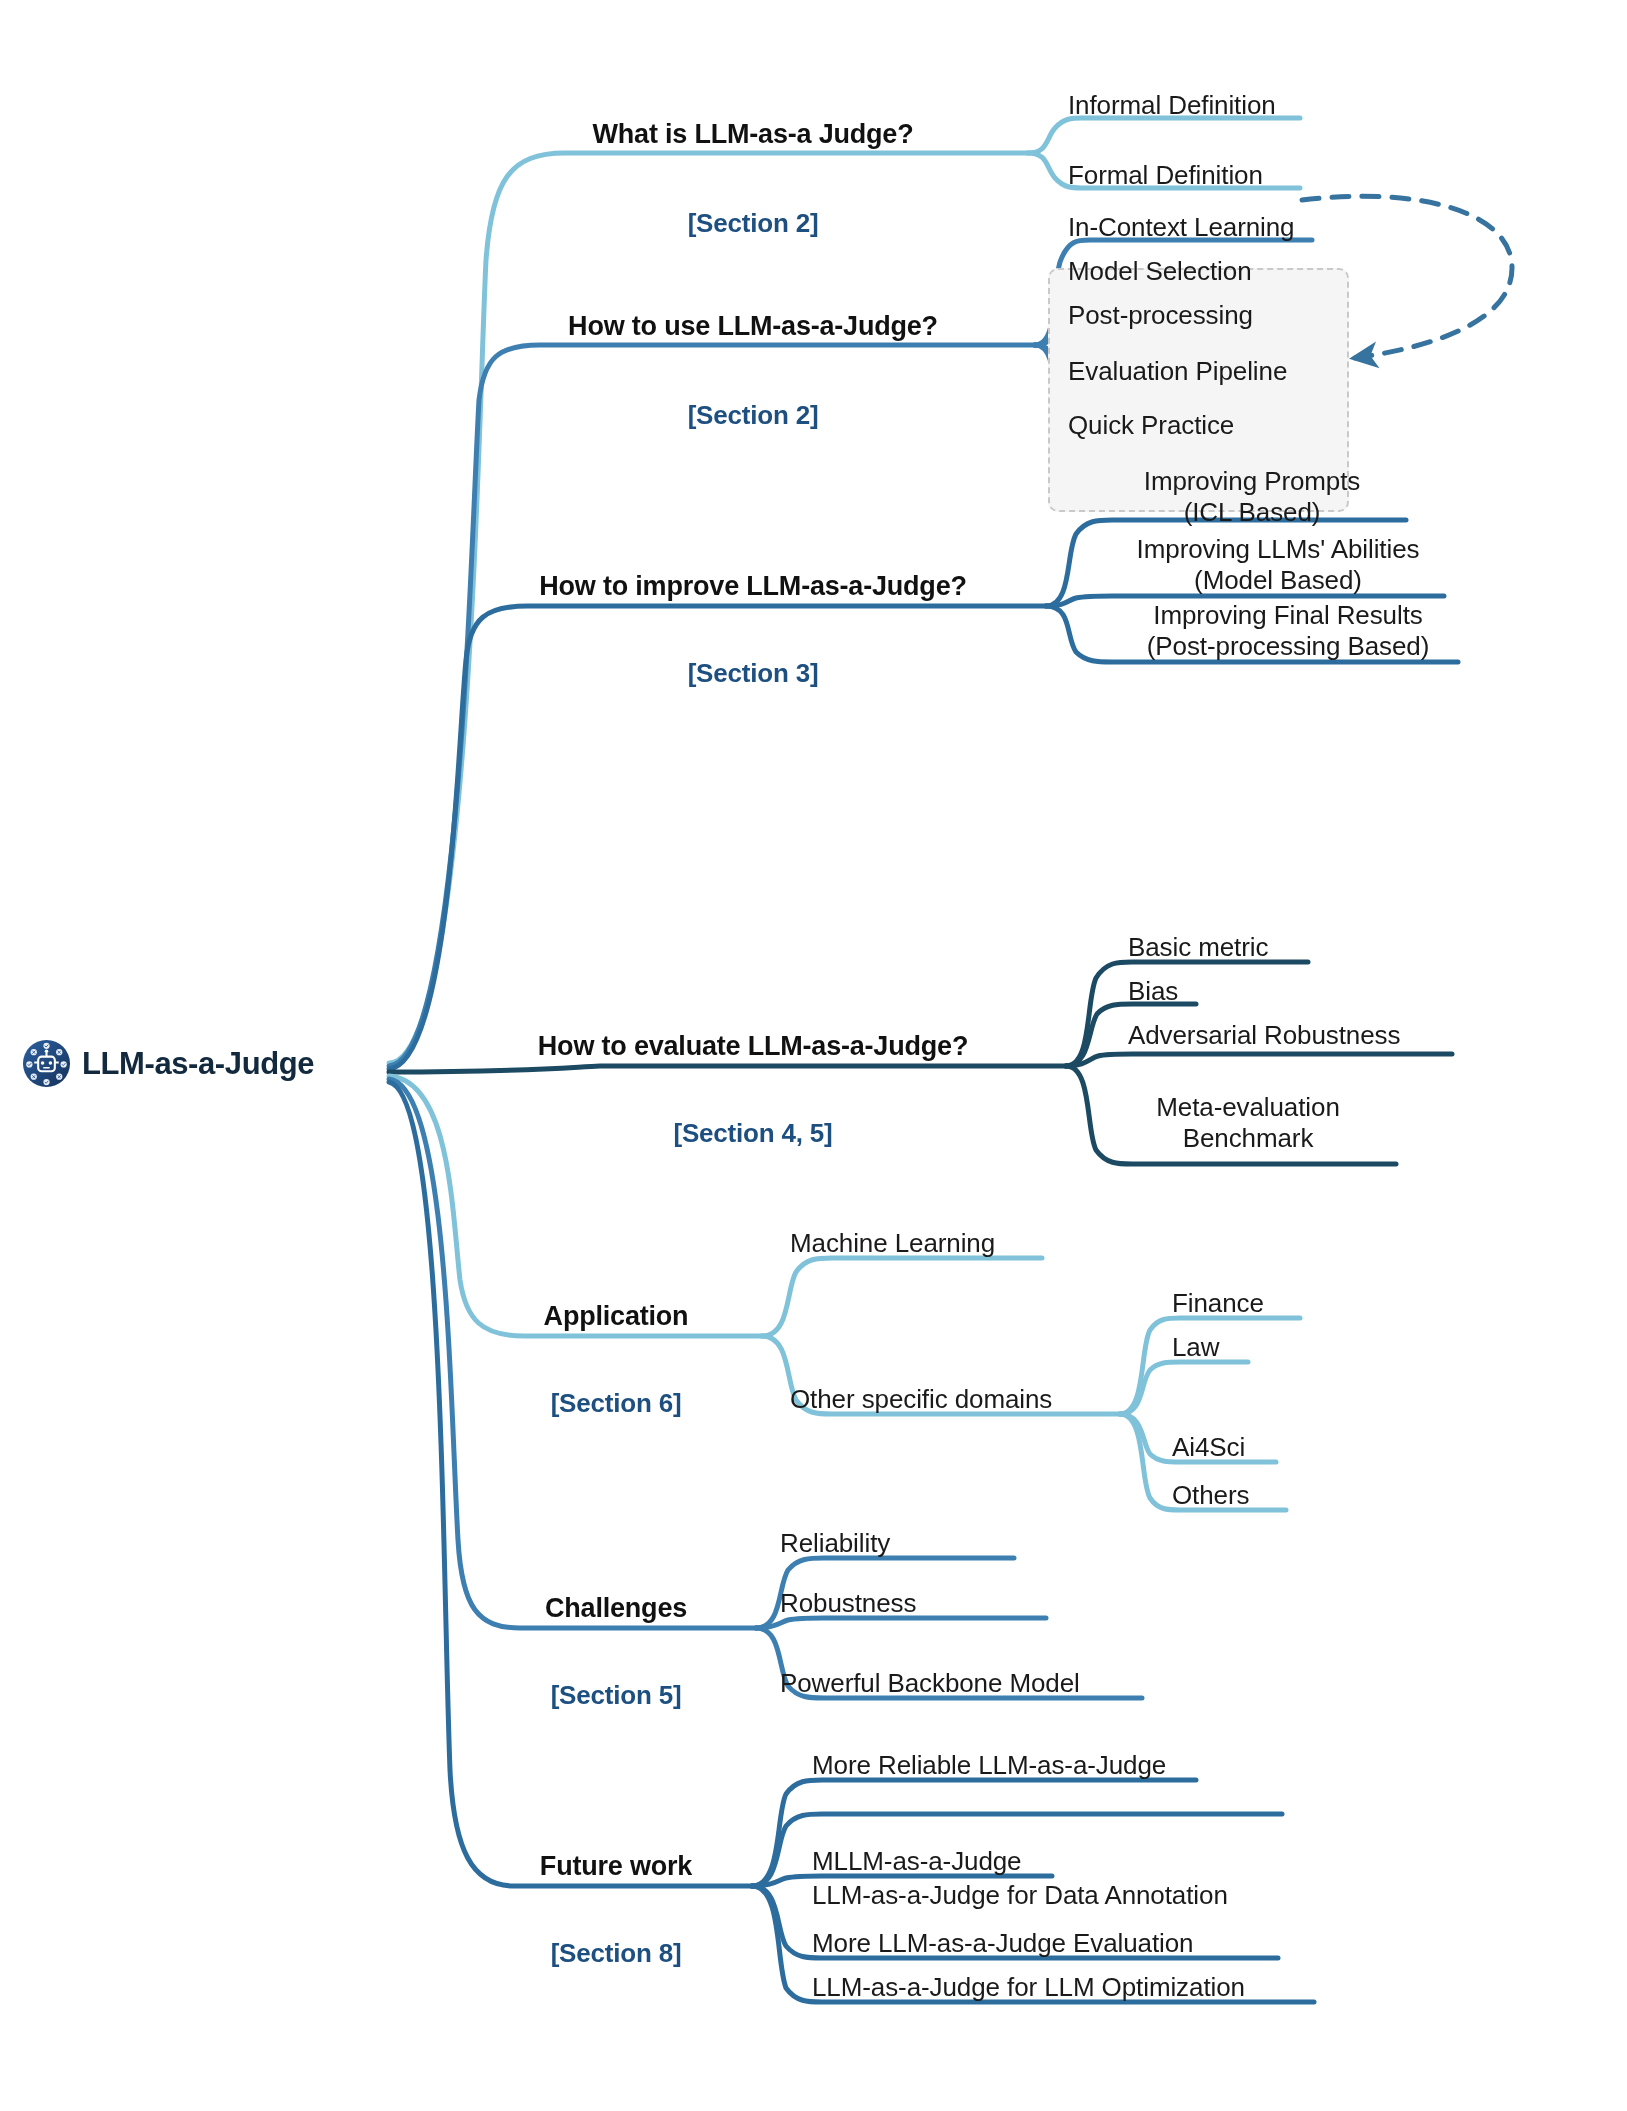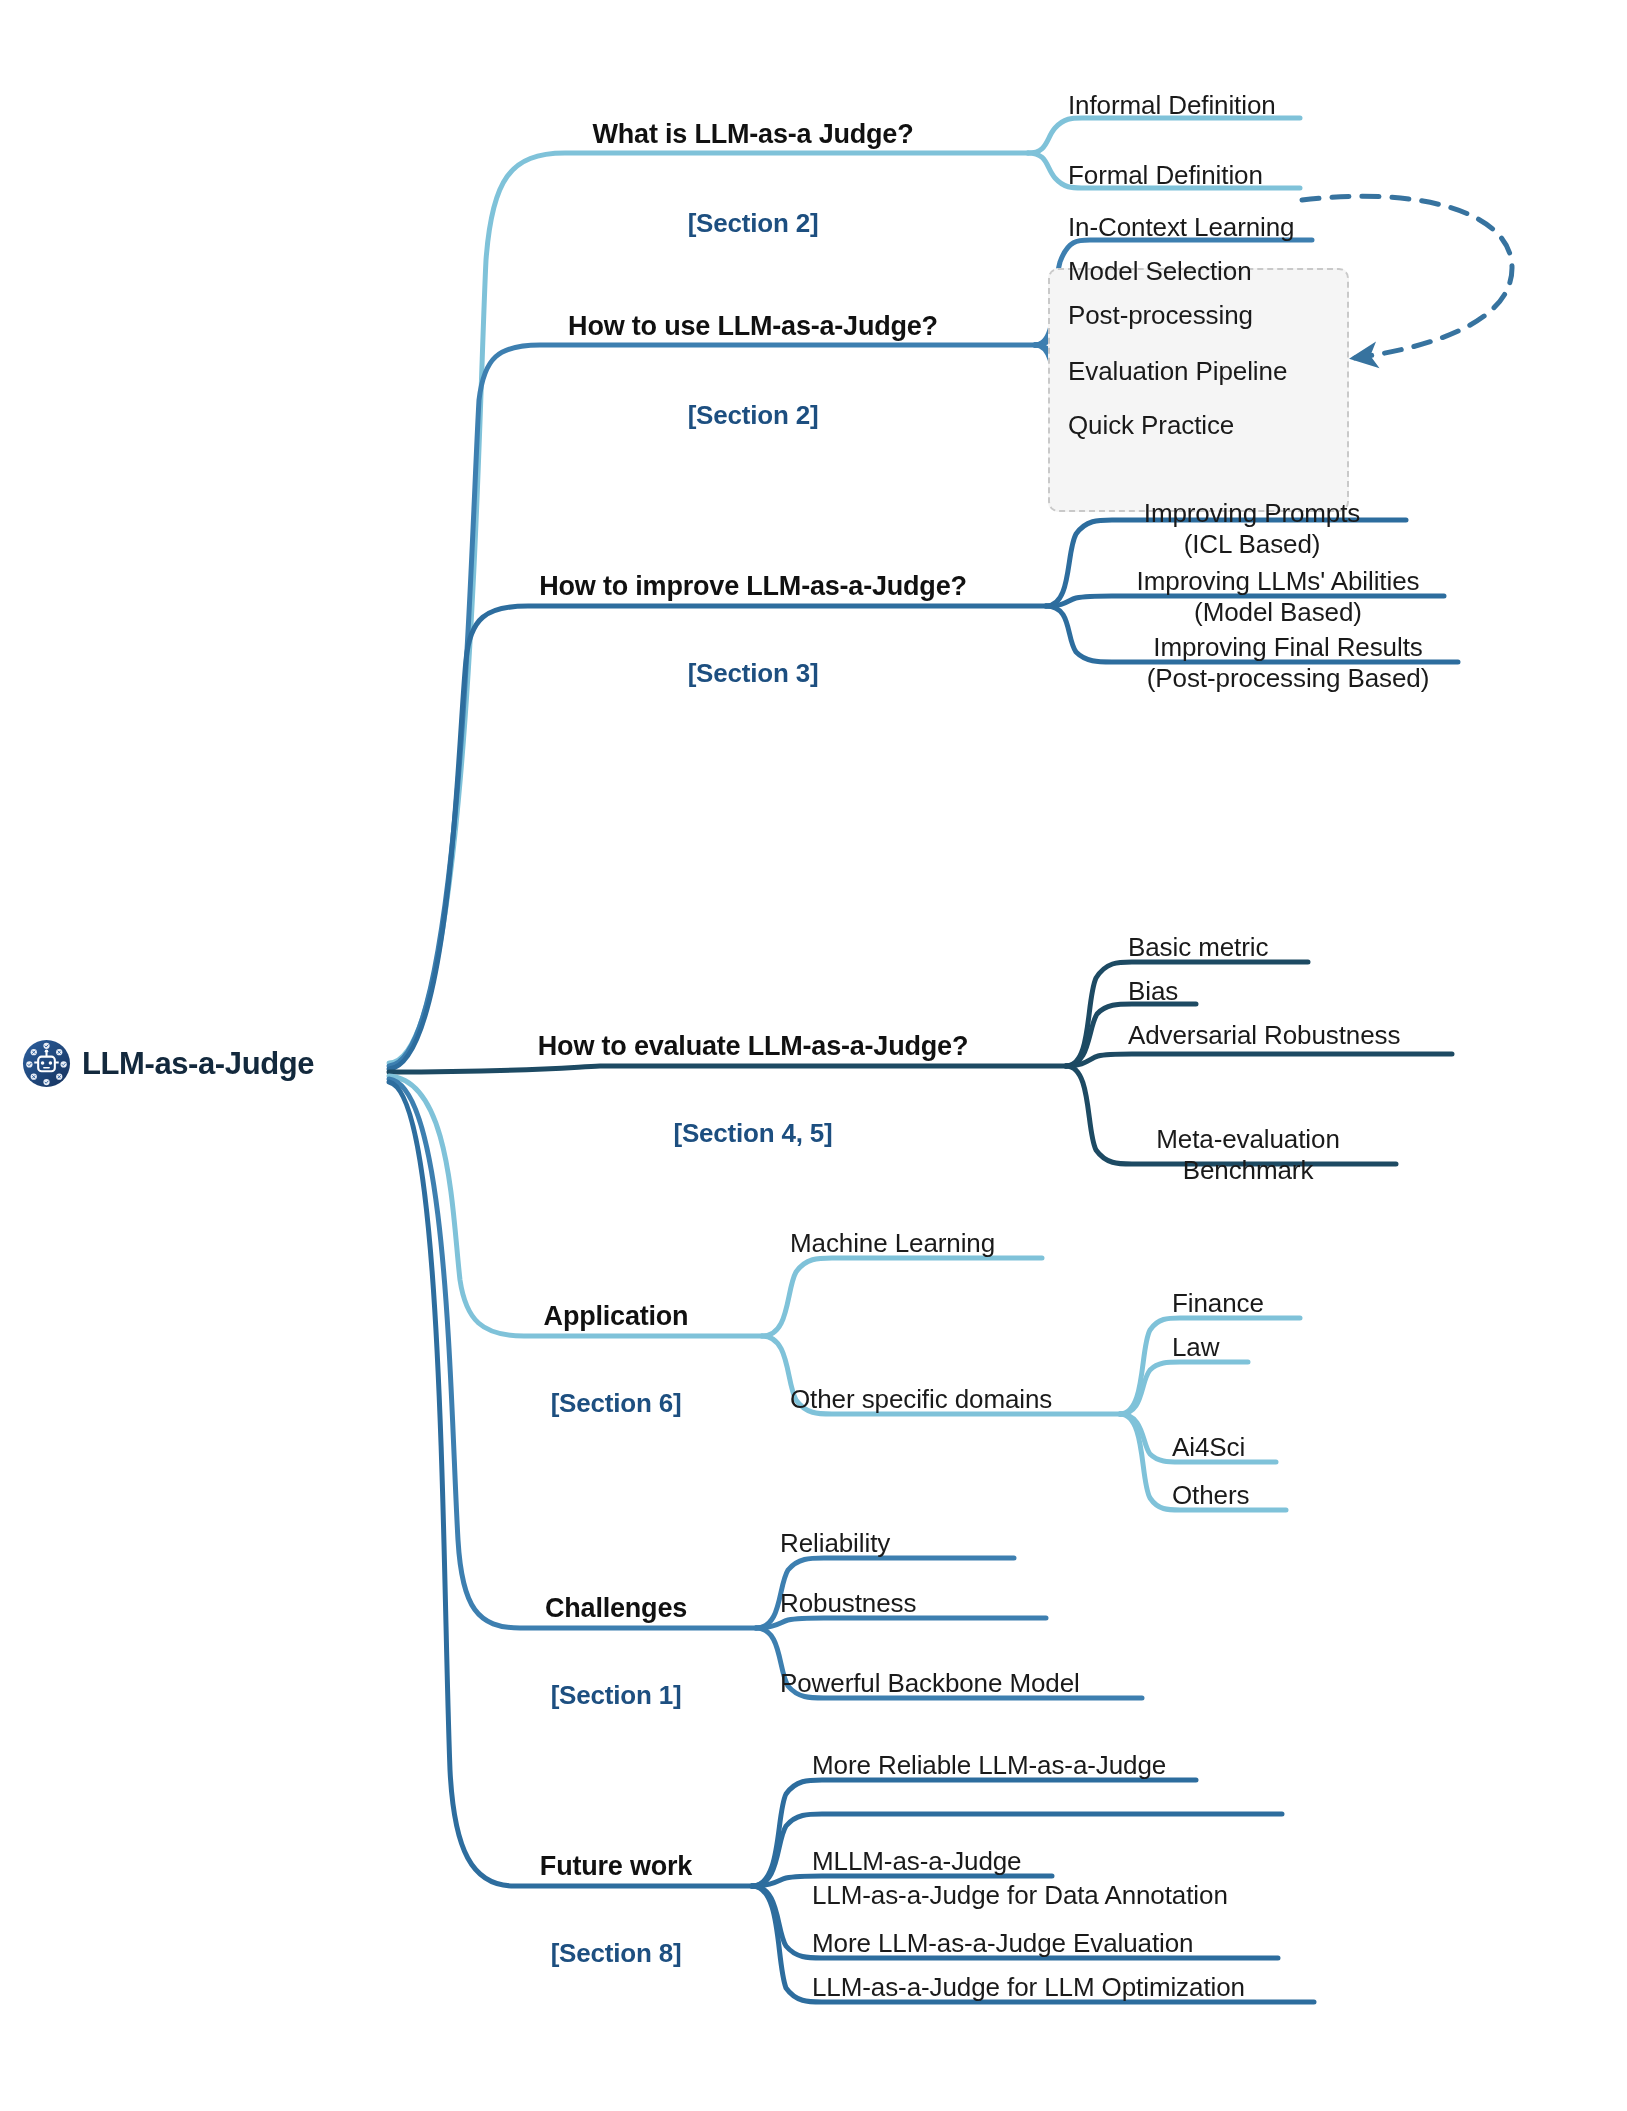--- a/index.html
+++ b/index.html
@@ -8,21 +8,21 @@
   #canvas{position:absolute;left:0;top:0;width:1627px;height:2111px;}
   svg.wires{position:absolute;left:0;top:0;width:1627px;height:2111px;pointer-events:none;}
 
   .node{position:absolute;white-space:nowrap;color:#111111;}
   .node.center{text-align:center;transform:translateX(-50%);}
   .node.left0{text-align:left;}
 
   .branch-title{font-weight:bold;font-size:27px;color:#111111;letter-spacing:-.2px;}
   .branch-section{font-weight:bold;font-size:26px;color:#1d4f80;letter-spacing:-.2px;}
   .leaf{font-size:26px;color:#1a1a1a;letter-spacing:-.1px;line-height:1.18;}
-  .leaf.two-line{text-align:center;margin-top:32px;}
+  .leaf.two-line{text-align:center;}
 
   .dashbox{position:absolute;border:2px dashed #c9c9c9;background:#f5f5f5;border-radius:10px;}
 
   .root-wrap{position:absolute;display:flex;align-items:center;gap:11px;}
   .root-label{font-size:31px;font-weight:bold;color:#13293d;letter-spacing:-.4px;}
   .root-icon{width:49px;height:49px;flex:0 0 49px;}
 </style>
 </head>
 <body>
 
@@ -165,21 +165,21 @@
   <div class="node center branch-title" style="left:616px;top:1332px;transform:translate(-50%,-100%);">Application</div>
   <div class="node center branch-section" style="left:616px;top:1388px;">[Section 6]</div>
   <div class="node left0 leaf" style="left:790px;top:1228px;">Machine Learning</div>
   <div class="node left0 leaf" style="left:790px;top:1384px;">Other specific domains</div>
   <div class="node left0 leaf" style="left:1172px;top:1288px;">Finance</div>
   <div class="node left0 leaf" style="left:1172px;top:1332px;">Law</div>
   <div class="node left0 leaf" style="left:1172px;top:1432px;">Ai4Sci</div>
   <div class="node left0 leaf" style="left:1172px;top:1480px;">Others</div>
 
   <div class="node center branch-title" style="left:616px;top:1624px;transform:translate(-50%,-100%);">Challenges</div>
-  <div class="node center branch-section" style="left:616px;top:1680px;">[Section 1]</div>
+  <div class="node center branch-section" style="left:616px;top:1680px;">[Section 5]</div>
   <div class="node left0 leaf" style="left:780px;top:1528px;">Reliability</div>
   <div class="node left0 leaf" style="left:780px;top:1588px;">Robustness</div>
   <div class="node left0 leaf" style="left:780px;top:1668px;">Powerful Backbone Model</div>
 
   <div class="node center branch-title" style="left:616px;top:1882px;transform:translate(-50%,-100%);">Future work</div>
   <div class="node center branch-section" style="left:616px;top:1938px;">[Section 8]</div>
   <div class="node left0 leaf" style="left:812px;top:1750px;">More Reliable LLM-as-a-Judge</div>
   <div class="node left0 leaf" style="left:812px;top:1880px;">LLM-as-a-Judge for Data Annotation</div>
   <div class="node left0 leaf" style="left:812px;top:1846px;">MLLM-as-a-Judge</div>
   <div class="node left0 leaf" style="left:812px;top:1928px;">More LLM-as-a-Judge Evaluation</div>

